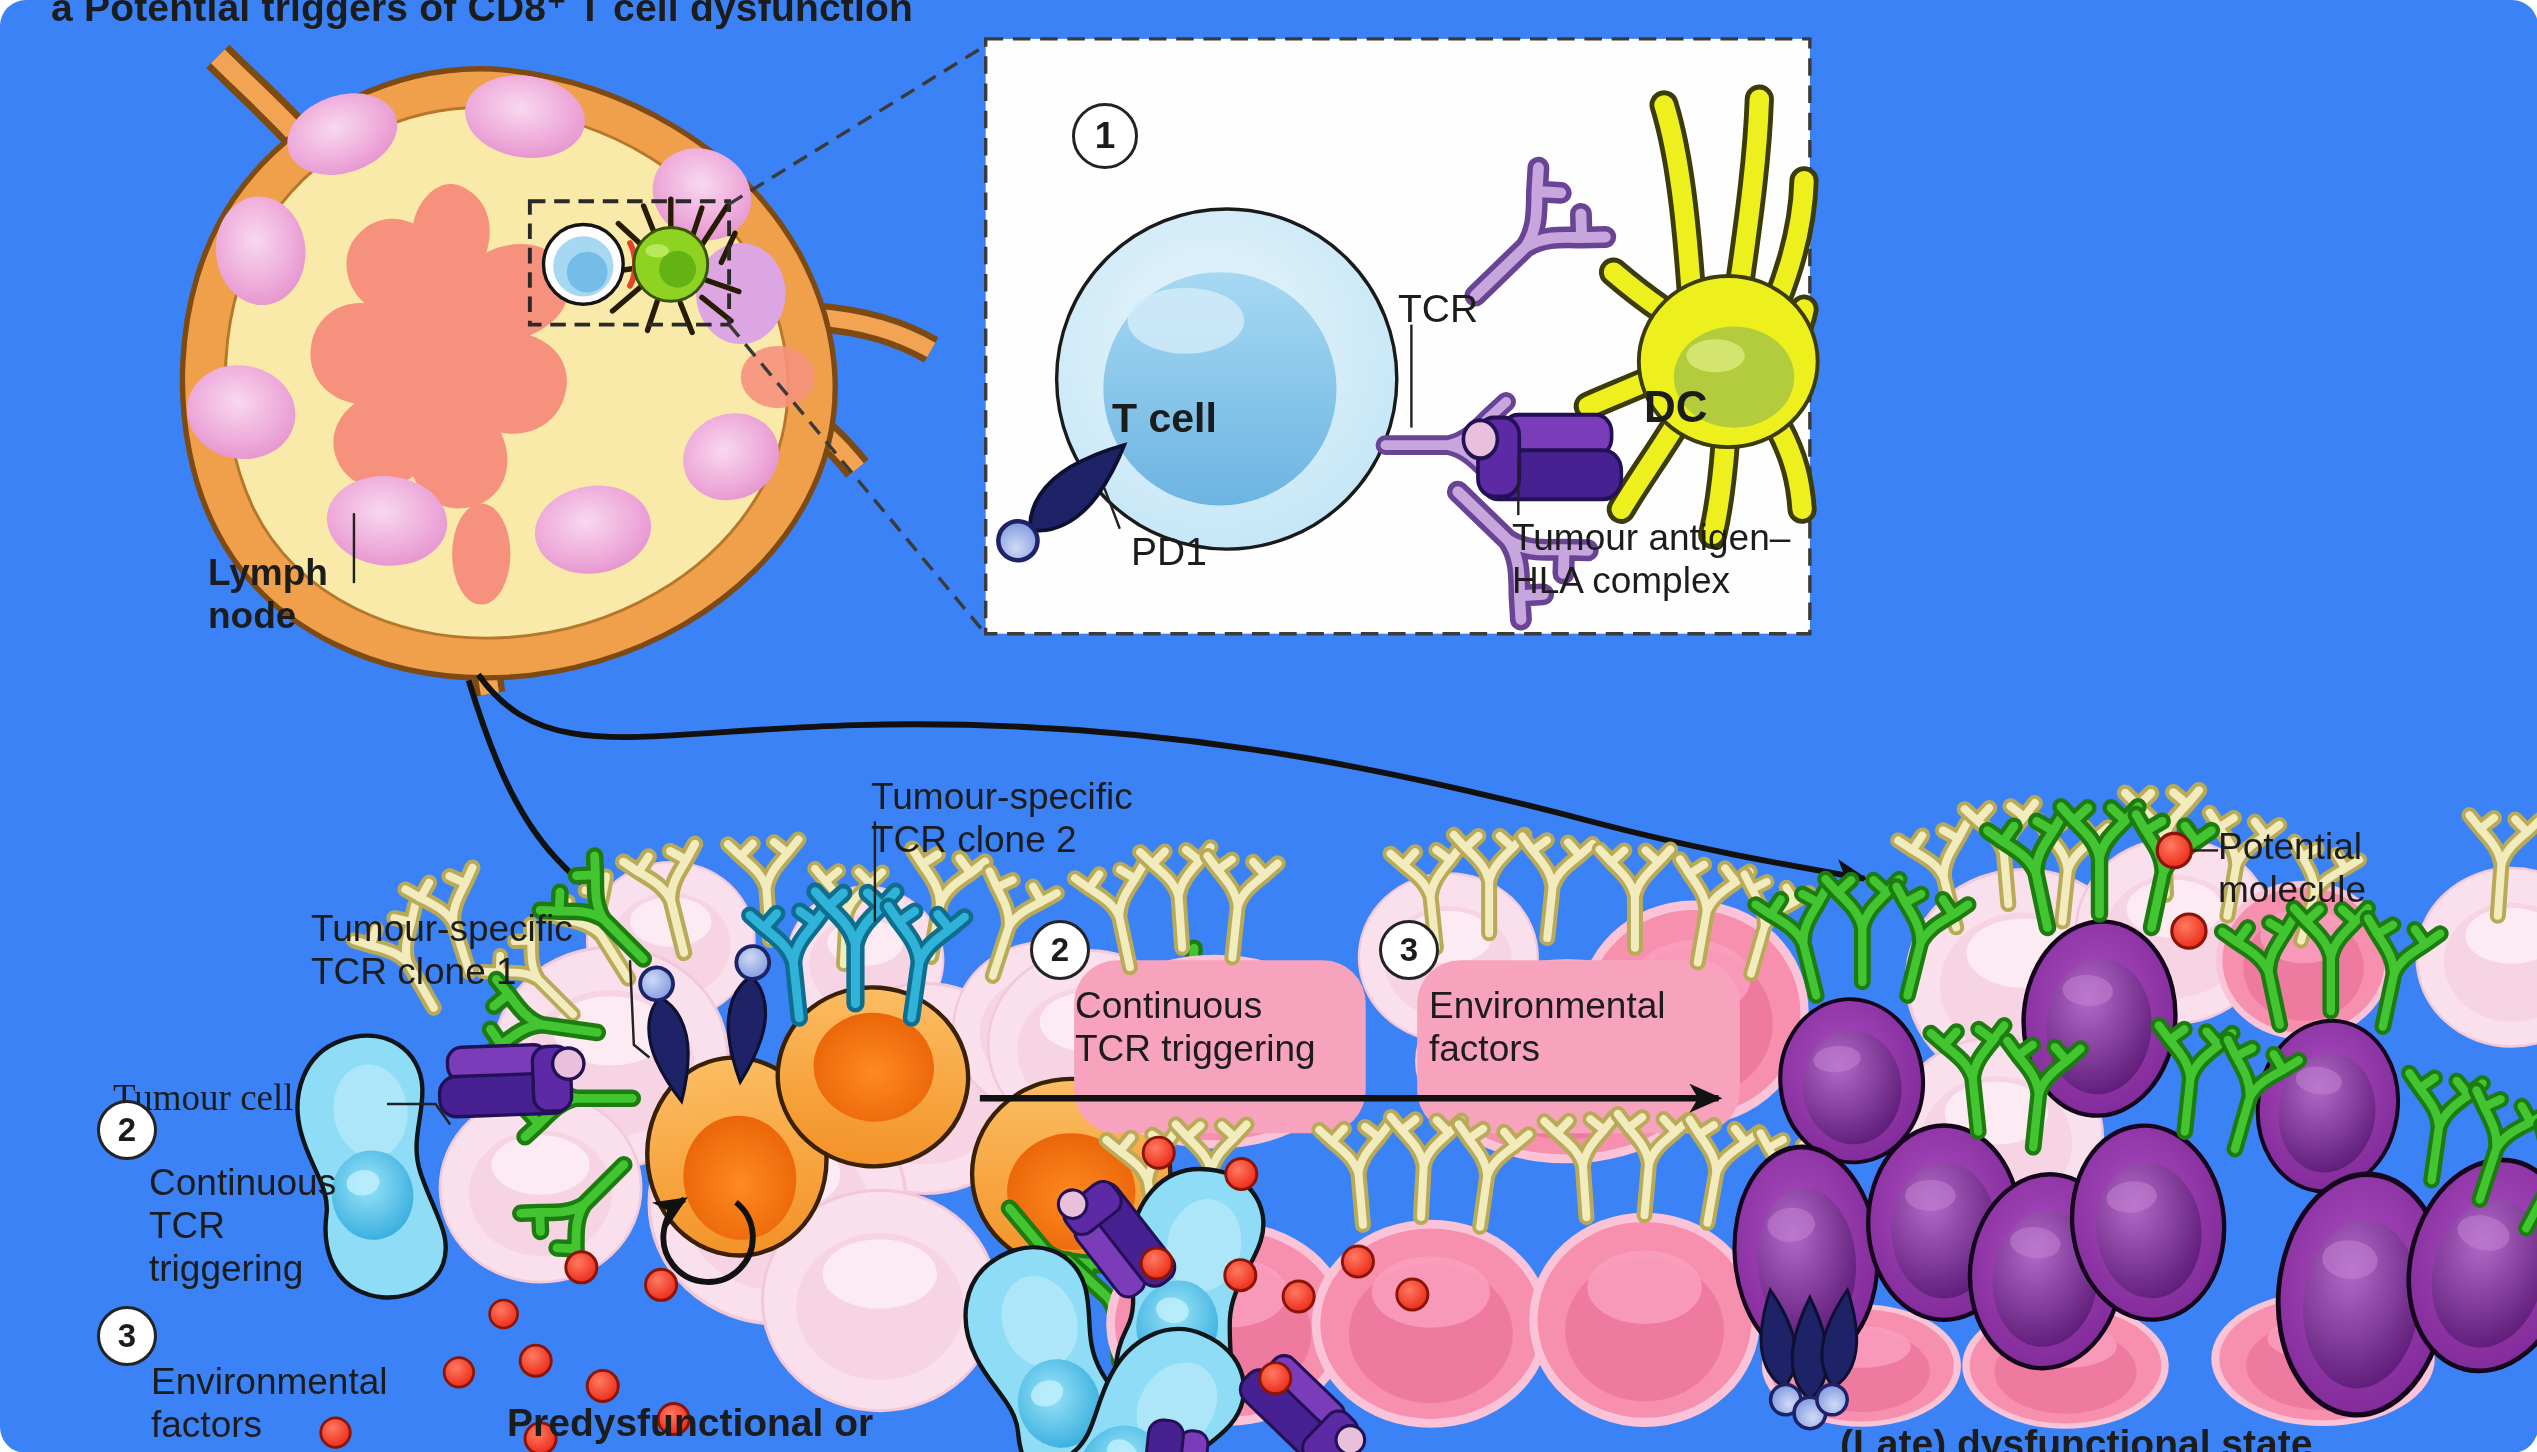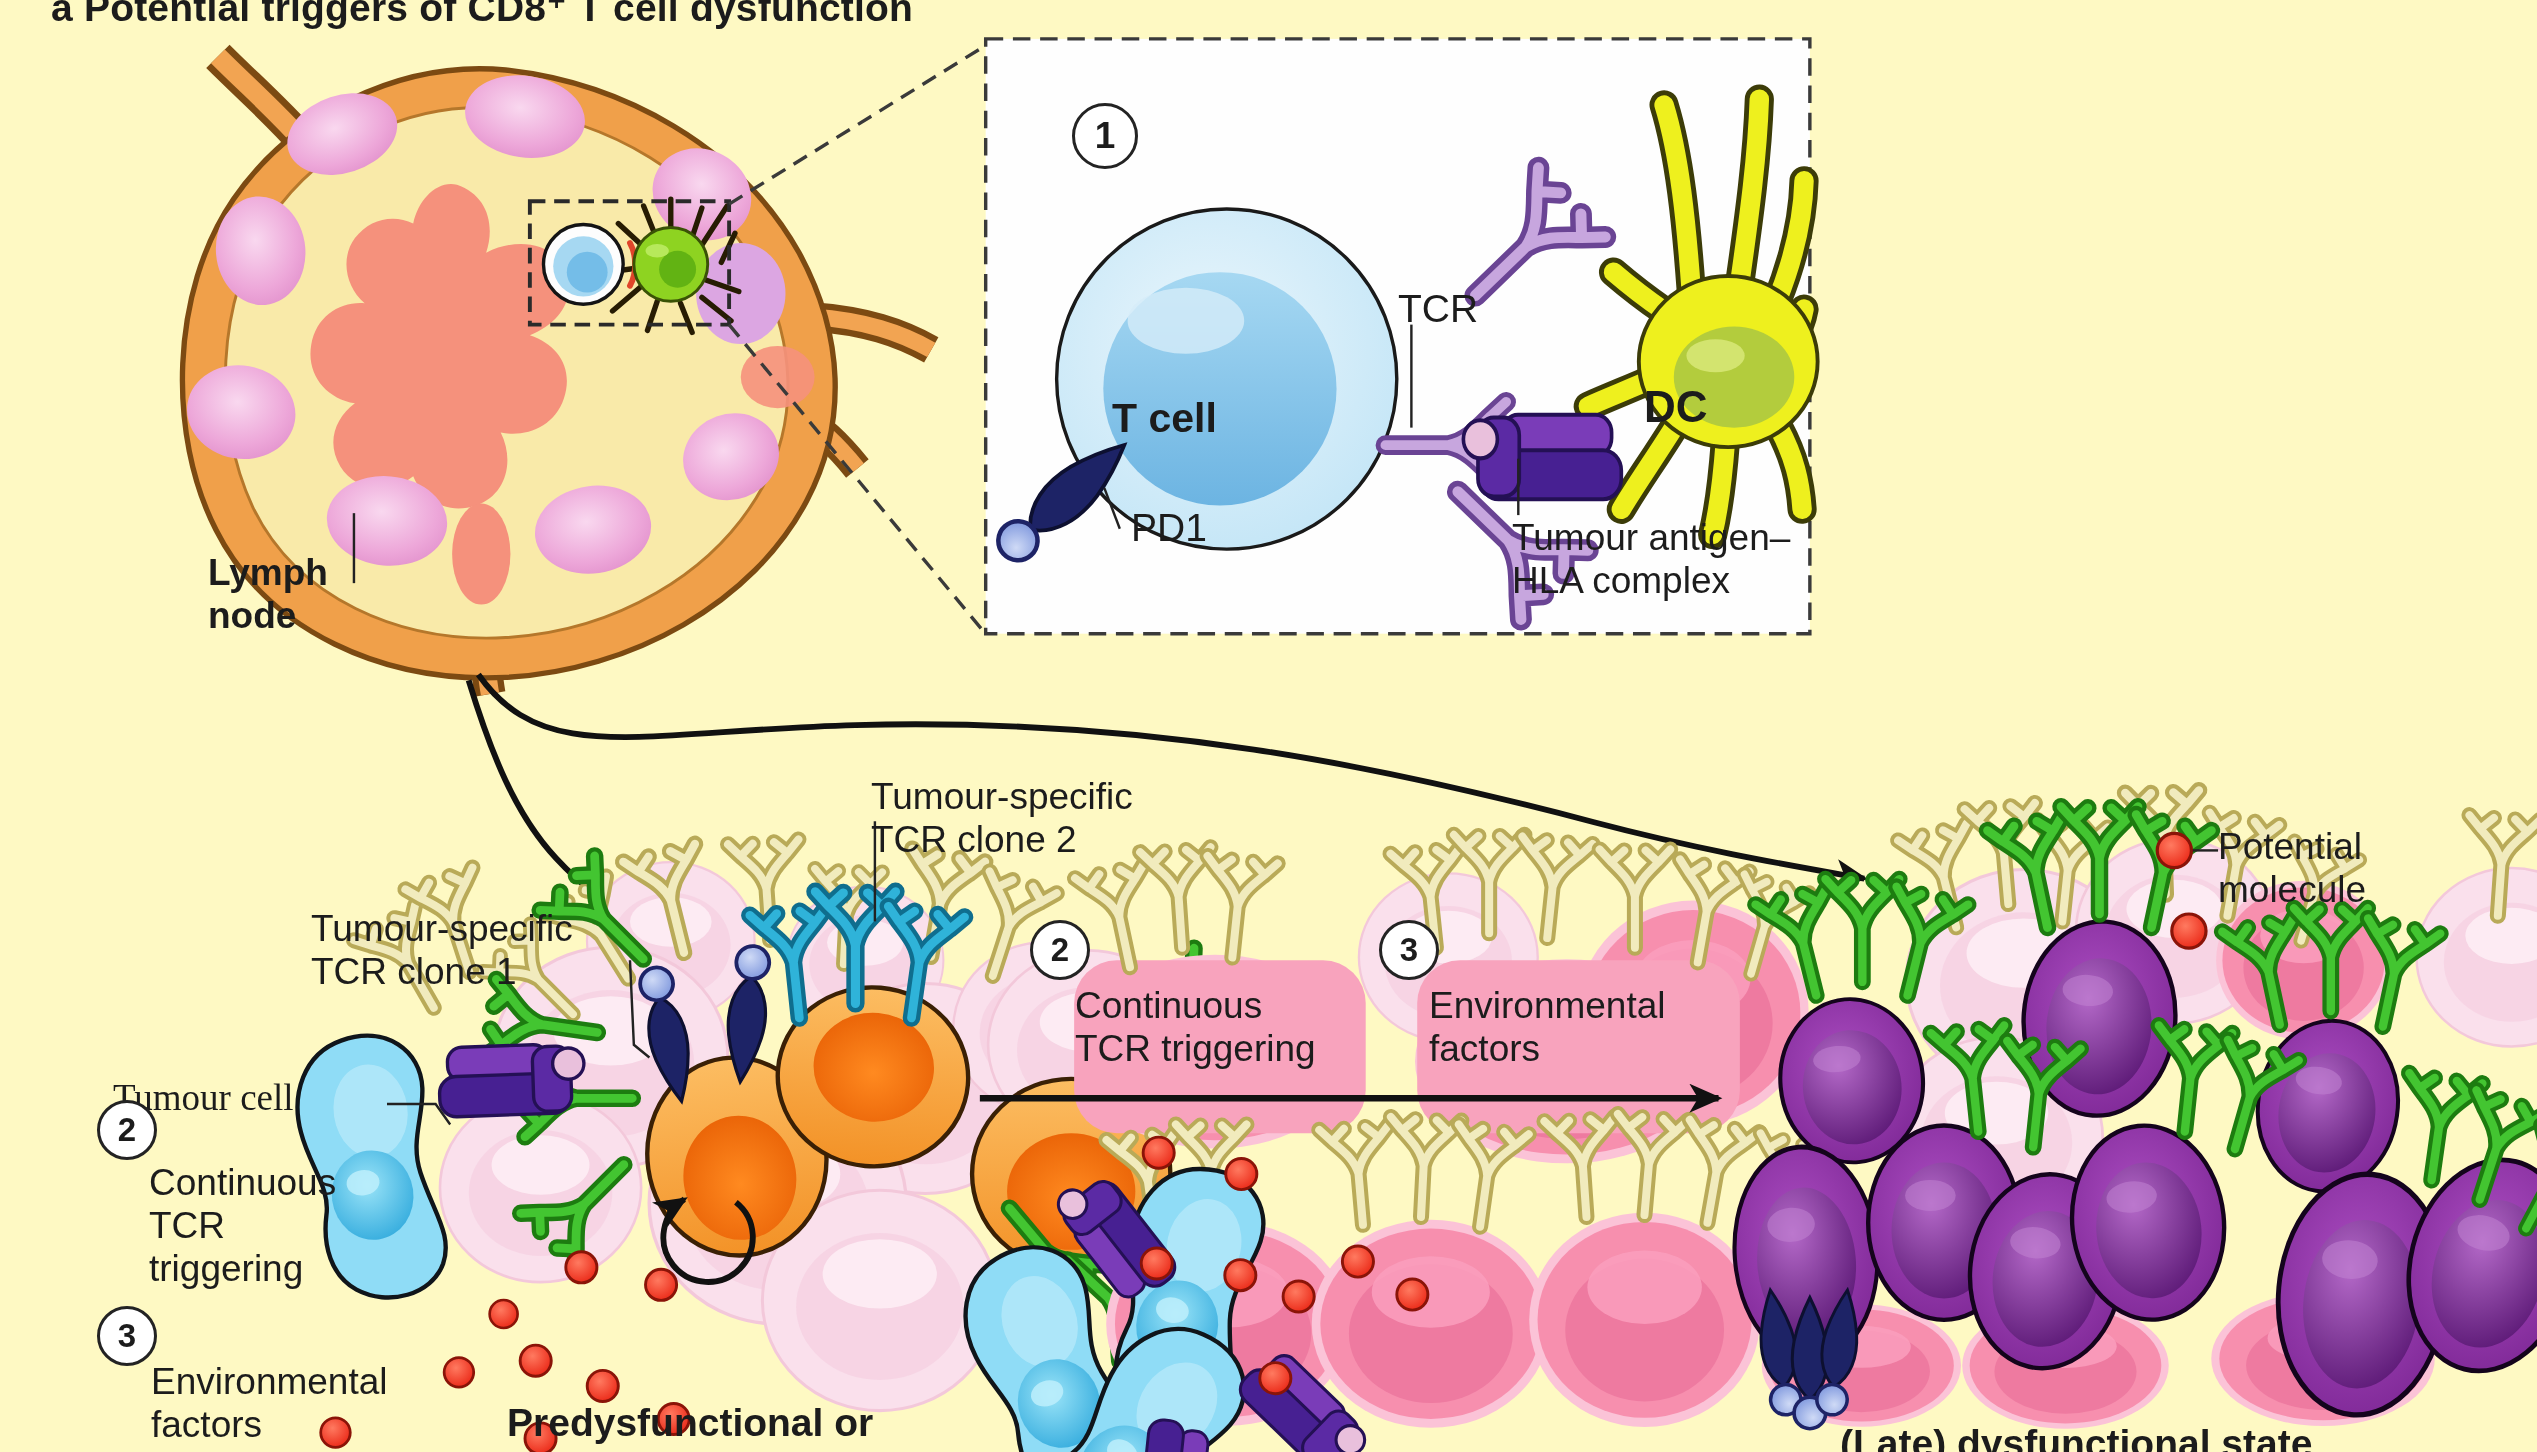--- a/index.html
+++ b/index.html
@@ -1,32 +1,32 @@
 <!DOCTYPE html>
 <html><head>
 <meta charset="utf-8">
 <style>
   html,body{margin:0;padding:0;background:#fff;}
-  .canvas{position:relative;width:2538px;height:1453px;overflow:hidden;background:#fef9c3;
-          font-family:"Liberation Sans","DejaVu Sans",sans-serif;color:#1c1c1c;}
+  .canvas{position:relative;width:2538px;height:1453px;overflow:hidden;background:#3b82f6;
+          font-family:"Liberation Sans","DejaVu Sans",sans-serif;color:#1c1c1c;border-radius:26px;}
   svg{position:absolute;left:0;top:0;}
   .lbl{position:absolute;font:400 37px/1.16 "Liberation Sans","DejaVu Sans",sans-serif;
        color:#1c1c1c;white-space:pre-line;}
   .bold{font-weight:700;}
   .semi{font-weight:600;}
   .badge{position:absolute;width:54px;height:54px;border:3.4px solid #232323;border-radius:50%;
          background:#fff;display:flex;align-items:center;justify-content:center;
          font-size:33px;font-weight:600;}
   #title{left:51px;top:-15.5px;font-size:39px;font-weight:700;letter-spacing:0.2px;}
   #lymph-label{left:208px;top:552px;font-weight:bold;}
   #badge1{left:1072px;top:103px;width:60px;height:60px;font-size:37px;}
   #subopt-label{left:1073px;top:175px;font-size:41px;}
   #tcell-label{left:1112px;top:395px;font-size:41px;}
   #tcr-label{left:1398px;top:286px;font-size:39px;}
-  #pd1-label{left:1131px;top:505px;font-size:39px;}
+  #pd1-label{left:1131px;top:529px;font-size:39px;}
   #hla-label{left:1512px;top:517px;}
   #dc-label{left:1644px;top:381px;font-size:44px;}
   #clone2-label{left:871px;top:776px;}
   #clone1-label{left:311px;top:908px;}
   #tumourcell-label{left:113px;top:1077px;font-family:Liberation Serif, serif;}
   #badge2-left{left:97px;top:1100px;}
   #continuous-left{left:149px;top:1162px;}
   #badge3-left{left:97px;top:1306px;}
   #env-left{left:151px;top:1361px;}
   #badge2-mid{left:1030px;top:920px;}

